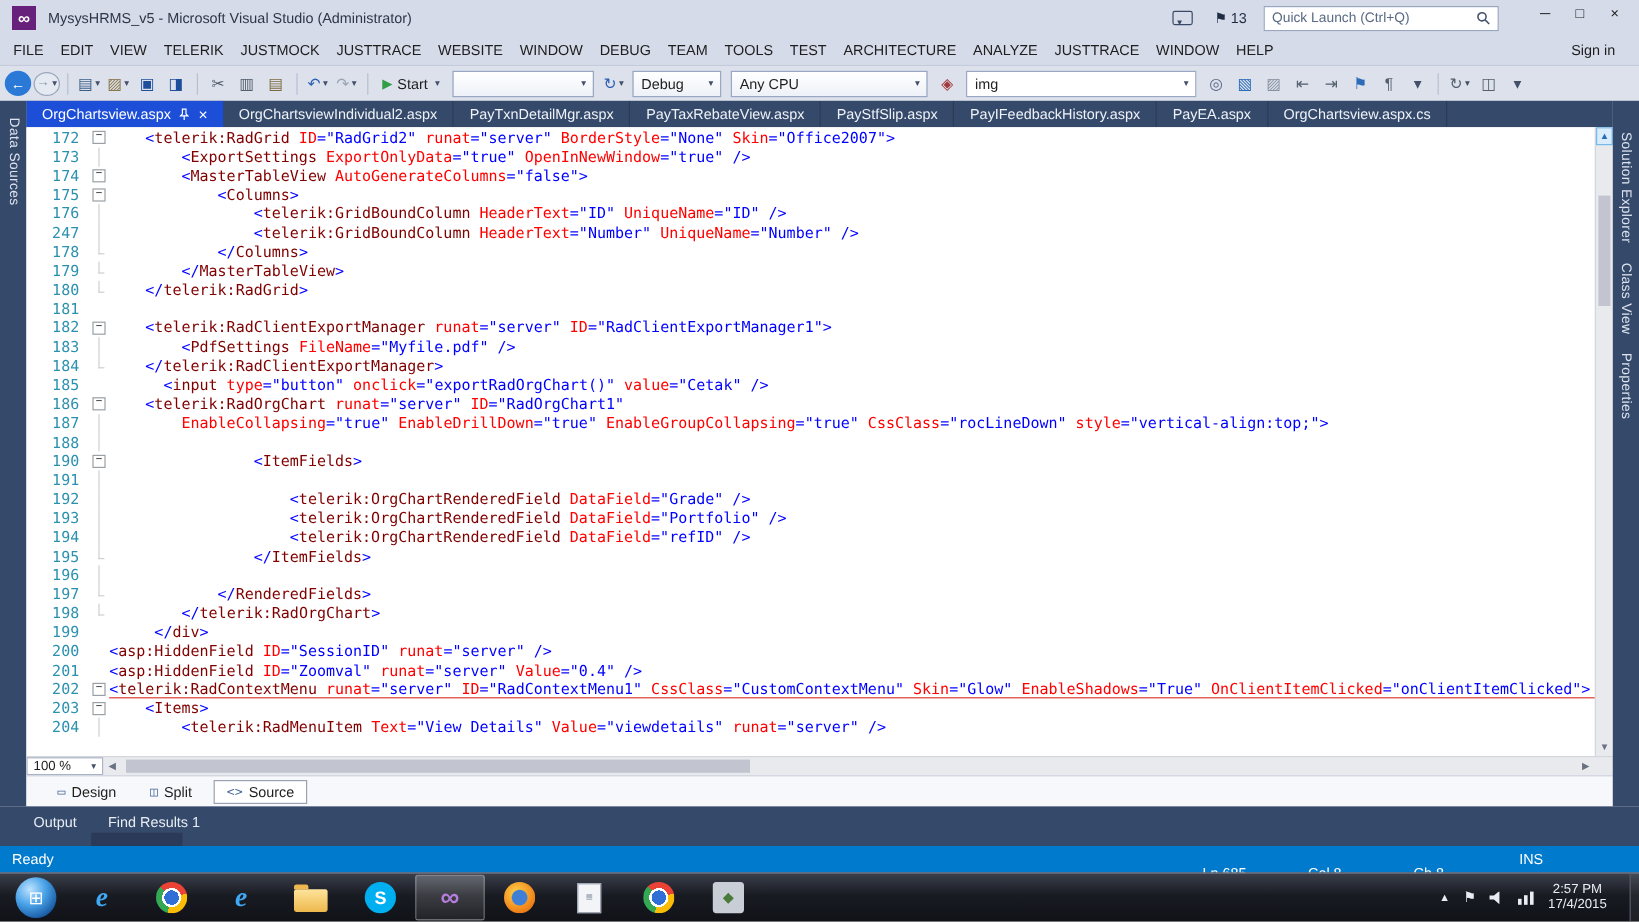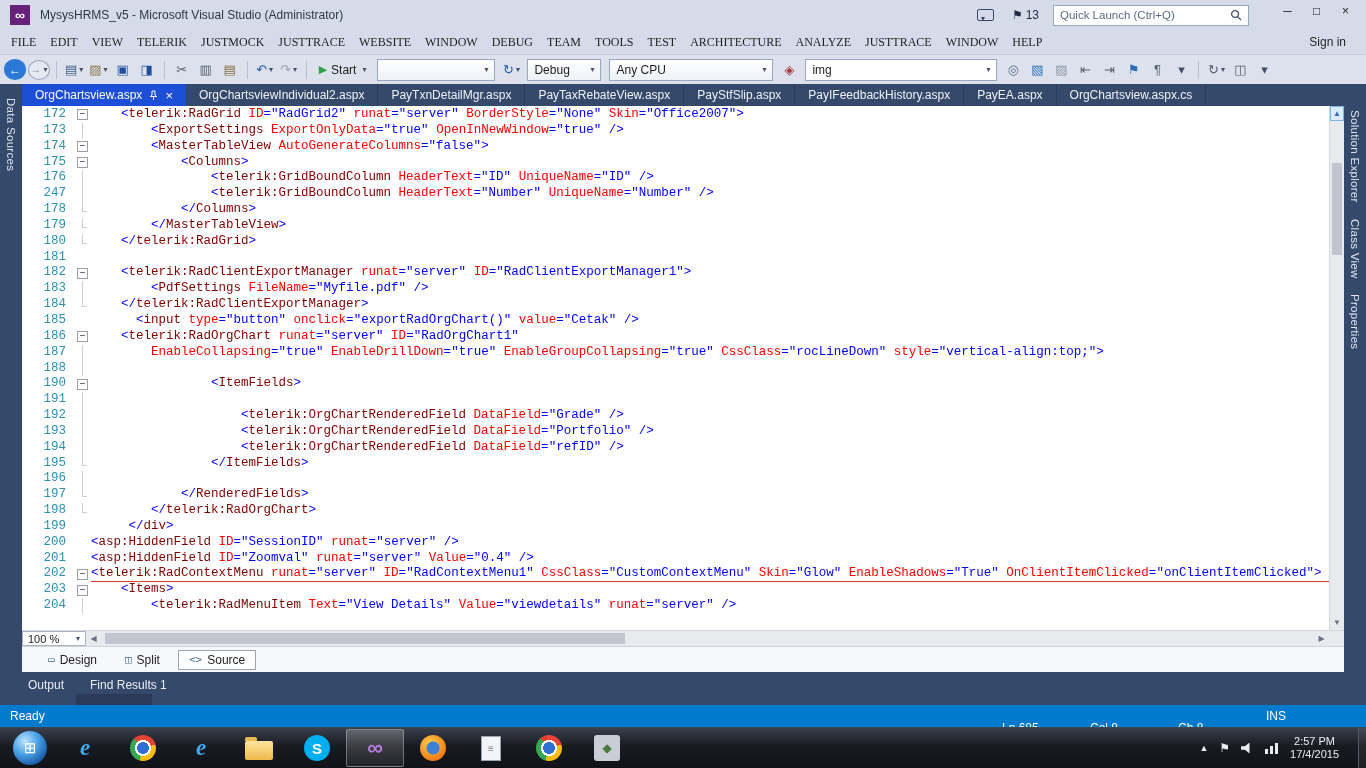--- a/index.html
+++ b/index.html
@@ -15,21 +15,21 @@
   .chat-icon::after{content:"";position:absolute;left:3px;bottom:-5px;border:4px solid transparent;border-top-color:#3a4a66;border-left-width:2px;border-right-width:2px;}
   .notif{display:flex;align-items:center;gap:3px;font-size:12px;color:#1e2c44;margin-right:14px;}
   .flag-glyph{font-size:12px;}
   .quicklaunch{width:196px;height:21px;background:#fff;border:1px solid #98a6c0;display:flex;align-items:center;padding:0 6px;margin-right:24px;}
   .ql-text{flex:1;font-size:11.5px;color:#5a6a84;white-space:nowrap;overflow:hidden;}
   .winbtns{display:flex;align-self:flex-start;}
   .winbtn{width:29px;height:21px;display:flex;align-items:center;justify-content:center;font-size:12px;color:#1e1e1e;}
 
   
   .menubar{height:24px;flex:none;display:flex;align-items:center;padding:0 4px;background:#d6dbe9;}
-  .menu-items{display:flex;font-family:Liberation Serif, serif;}
+  .menu-items{display:flex;}
   .menu-item{padding:0 7px;font-size:12px;color:#1e1e1e;line-height:24px;white-space:nowrap;}
   .signin{margin-left:auto;margin-right:16px;font-size:12px;color:#1e1e1e;}
 
   
   .toolbar{height:30px;flex:none;display:flex;align-items:center;background:#dce1ec;border-top:1px solid #c3cbdc;padding:0 4px;}
   .tb-items{display:flex;align-items:center;gap:2px;width:100%;}
   .tb-btn{height:22px;min-width:22px;display:flex;align-items:center;justify-content:center;padding:0 2px;flex:none;}
   .tb-glyph{font-size:13px;line-height:1;}
   .tb-dd{font-size:8px;color:#44506a;margin-left:2px;}
   .tb-sep{width:1px;height:18px;background:#b6bfd2;margin:0 4px;flex:none;}
@@ -57,21 +57,21 @@
   .editor-col{flex:1;display:flex;flex-direction:column;min-width:0;}
   .tabstrip{height:22px;flex:none;background:#35496a;display:flex;overflow:hidden;}
   .dtab{display:flex;align-items:center;padding:0 13px;font-size:12px;color:#eef2f8;white-space:nowrap;}
   .dtab:not(.active){border-right:1px solid rgba(0,0,0,.18);}
   .dtab.active{background:#1d4ed8;color:#fff;gap:7px;}
   .tab-close{font-size:13px;line-height:1;}
   .tab-pin{display:flex;align-items:center;}
 
   .code-area{flex:1;display:flex;background:#fff;min-height:0;}
   .code-lines{flex:1;font:12.5px/15.85px "DejaVu Sans Mono",monospace;overflow:hidden;padding-top:1px;min-width:0;}
-  .code-row{display:flex;height:15.85px;position:relative;font-family:Liberation Mono, monospace;}
+  .code-row{display:flex;height:15.85px;position:relative;}
   .lnum{width:52px;flex:none;text-align:right;padding-right:8px;color:#2b91af;}
   .fold{width:17px;flex:none;position:relative;display:flex;align-items:center;justify-content:center;}
   .fold.box::before{content:"−";width:9px;height:9px;border:1px solid #9aa0a6;background:#fff;color:#333;font-size:9px;line-height:7px;text-align:center;display:block;font-family:"DejaVu Sans Mono",monospace;}
   .fold.line::before{content:"";position:absolute;top:0;bottom:0;left:8px;border-left:1px solid #cfcfcf;}
   .fold.end::before{content:"";position:absolute;top:0;height:58%;left:8px;width:4px;border-left:1px solid #cfcfcf;border-bottom:1px solid #cfcfcf;}
   .ltext{flex:1;white-space:pre;overflow:hidden;}
   .err-line::after{content:"";position:absolute;left:69px;right:0;bottom:0;border-bottom:1px solid #e03c31;}
   .tk-d{color:#0000ff;} .tk-v{color:#0000ff;} .tk-t{color:#800000;} .tk-a{color:#ff0000;} .tk-p{color:#000;}
 
   .vscroll{width:15px;flex:none;background:#e9eaee;border-left:1px solid #d4d6dd;display:flex;flex-direction:column;}

